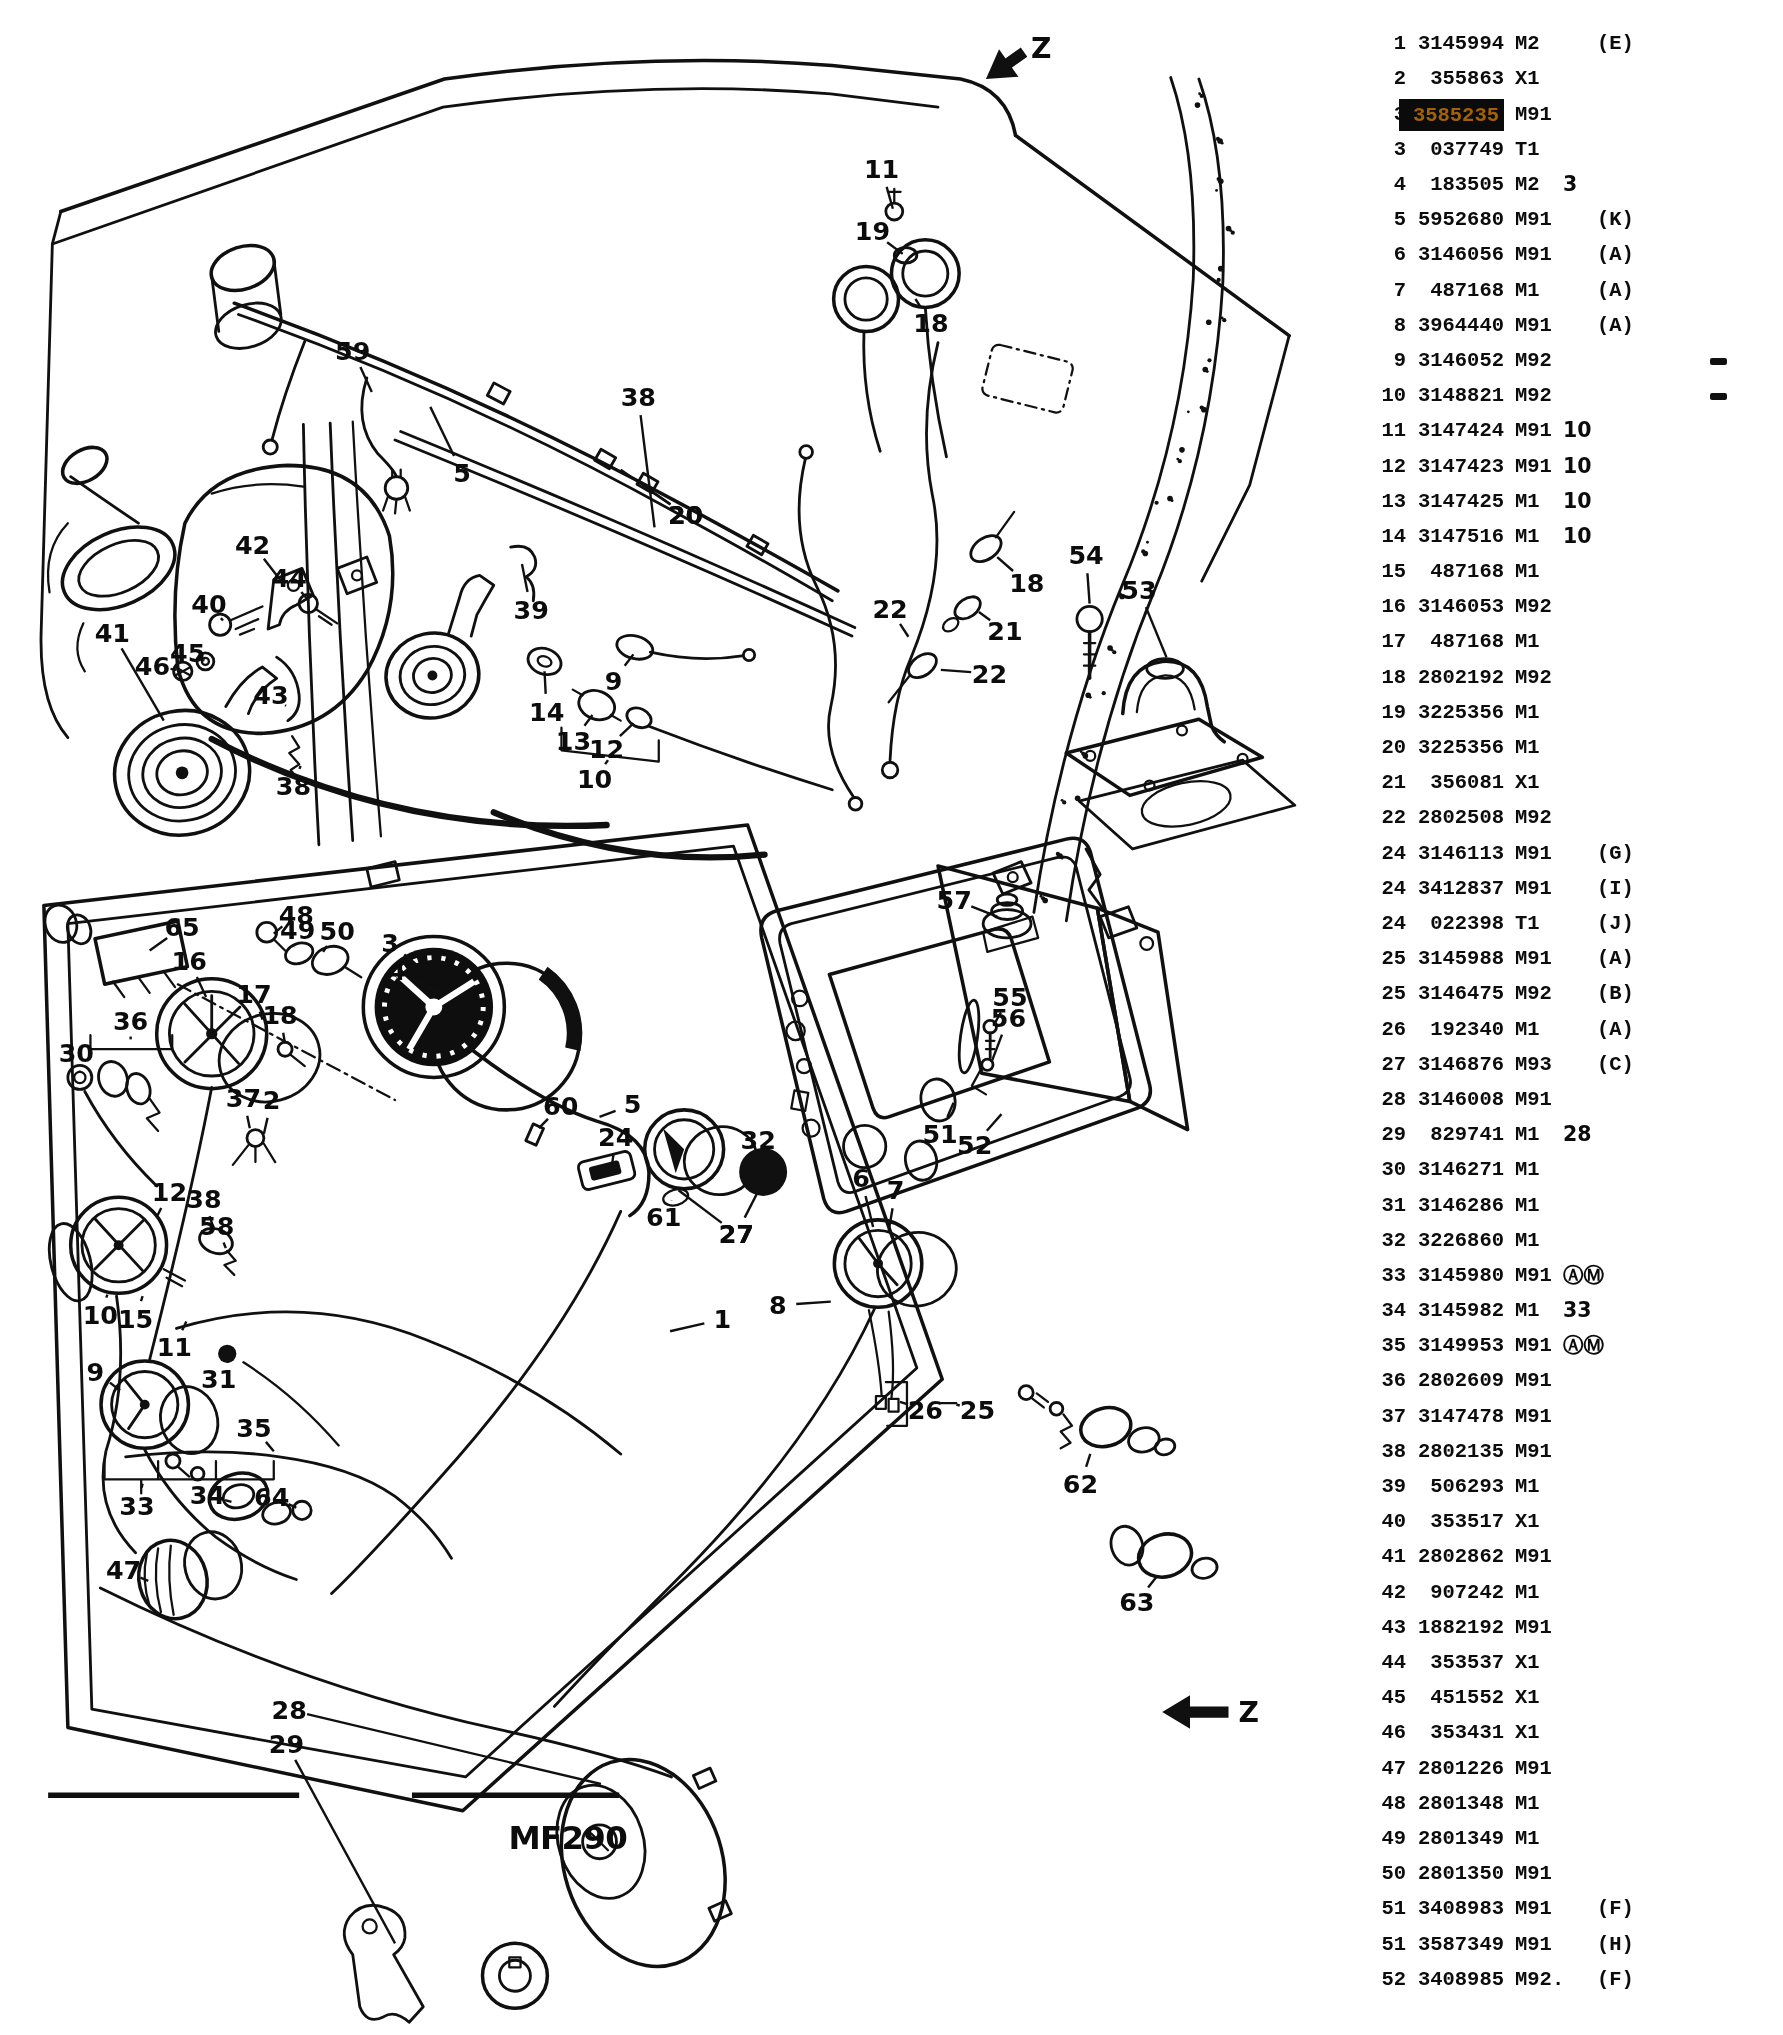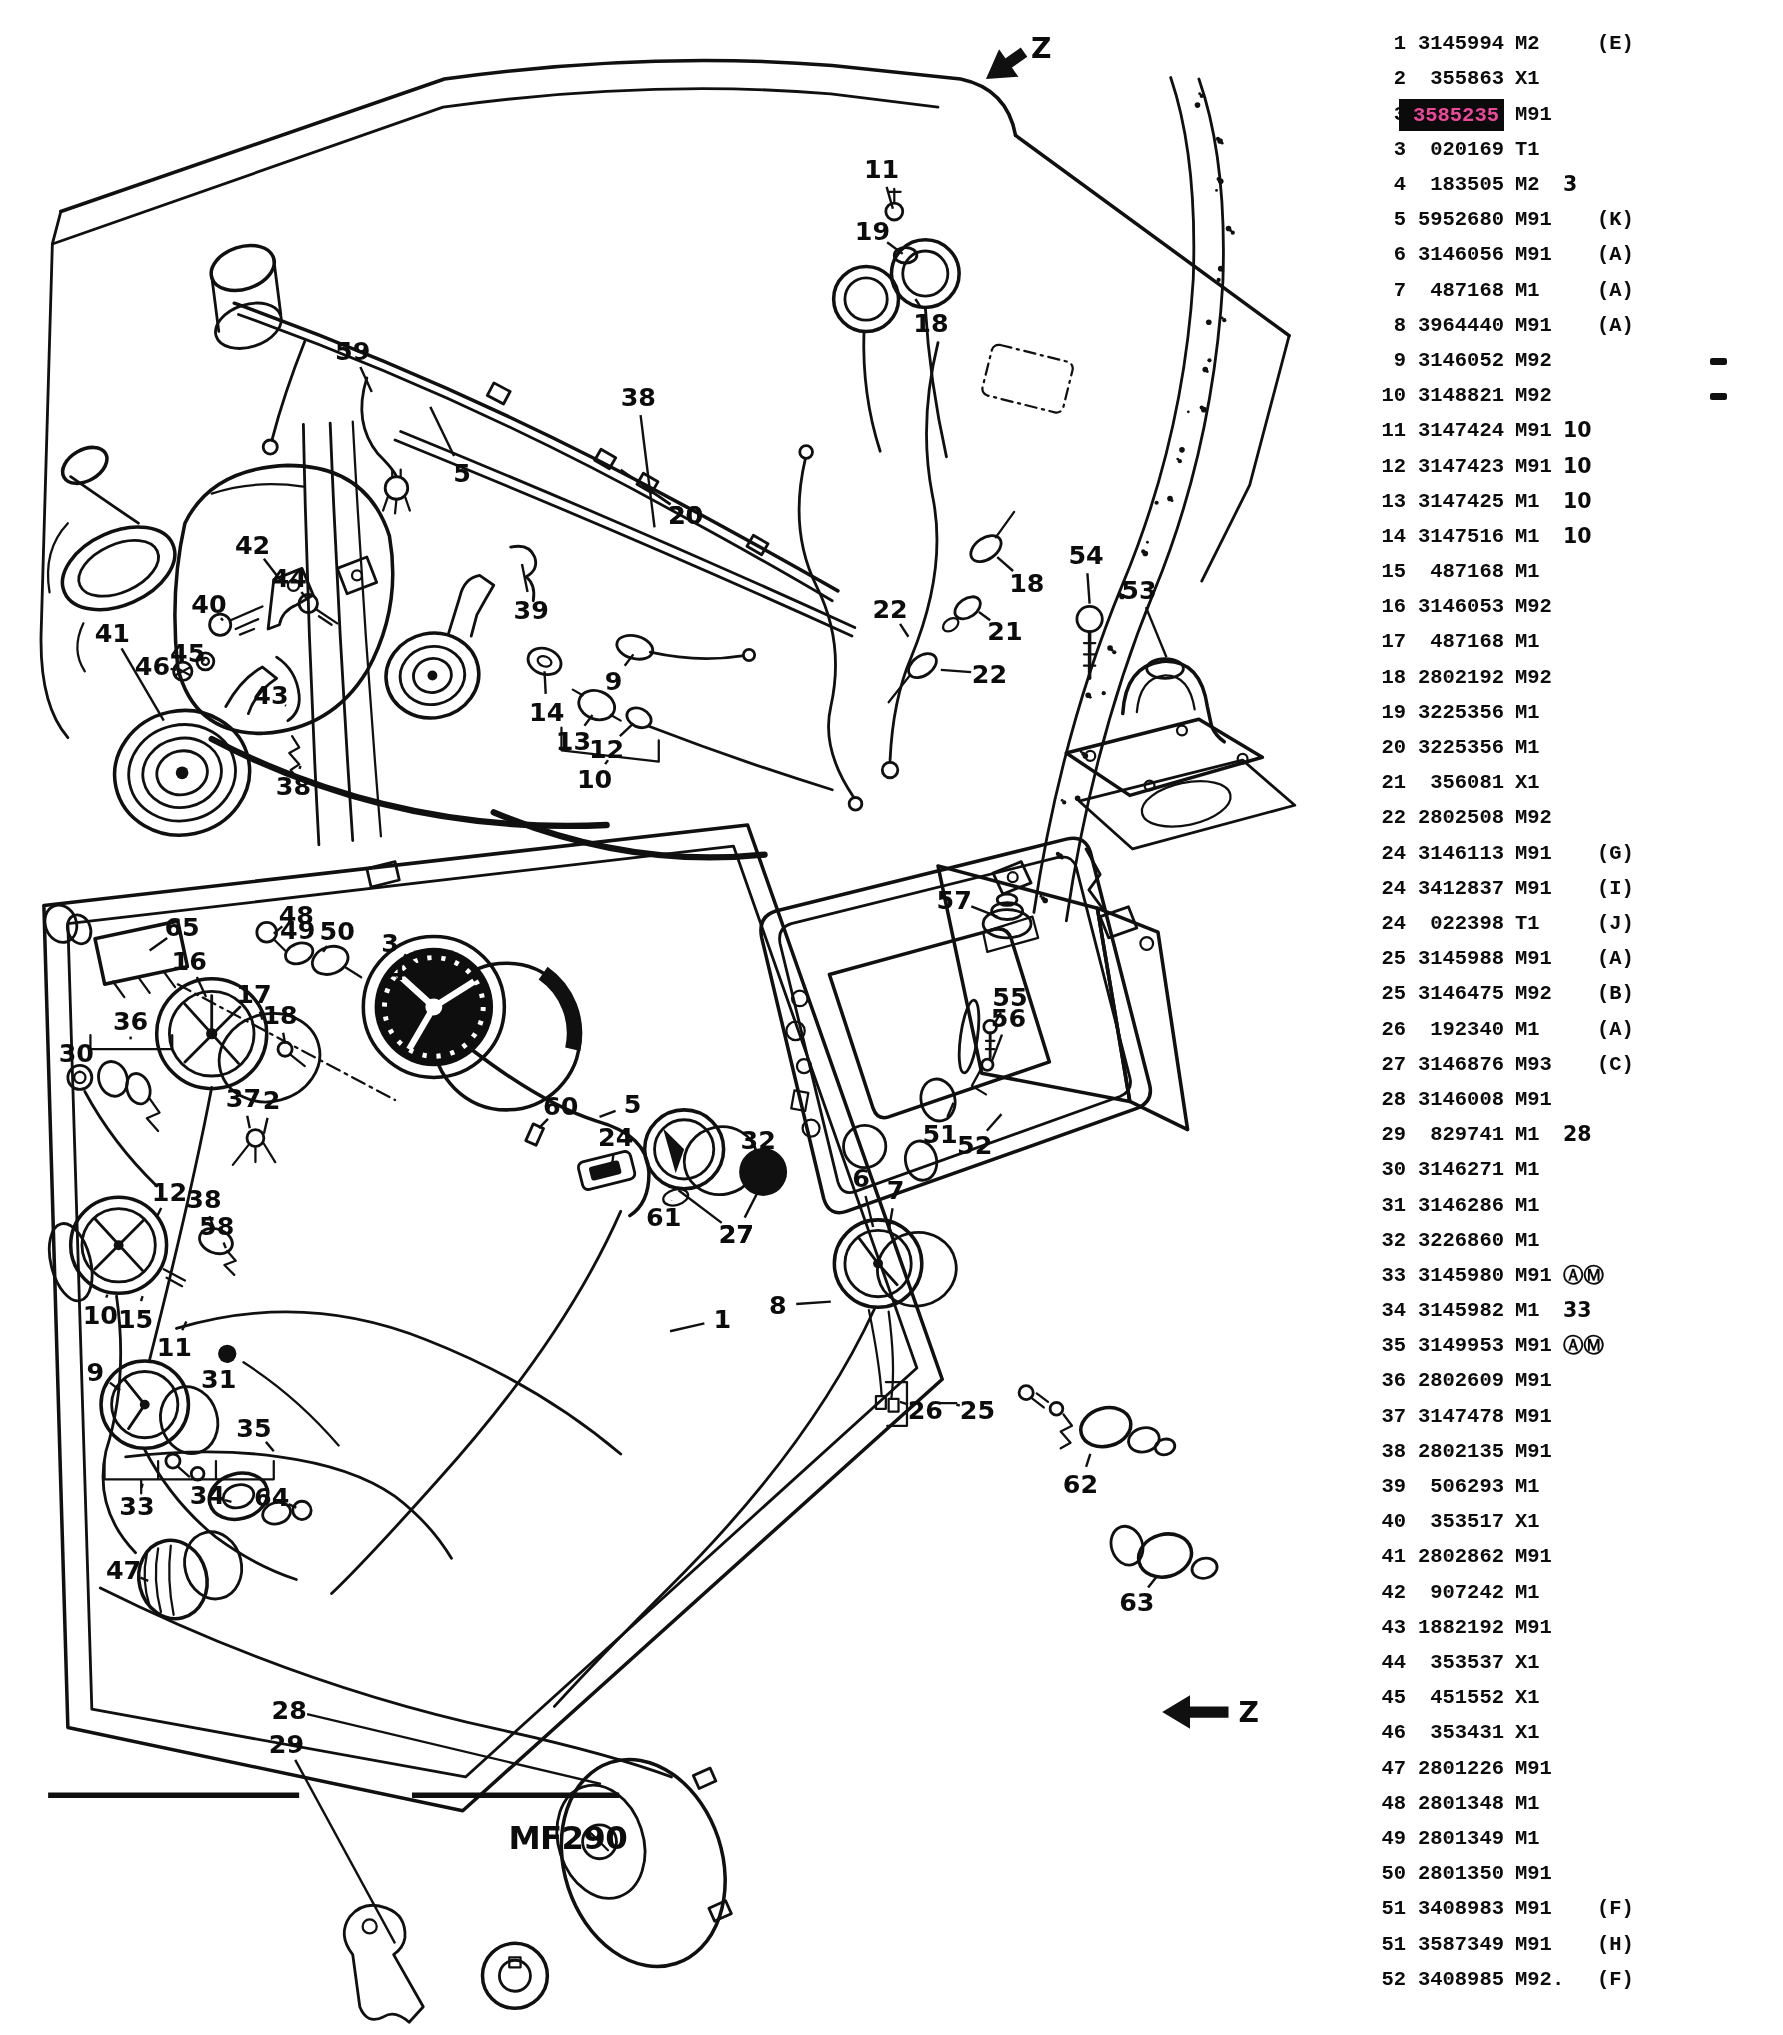--- a/index.html
+++ b/index.html
@@ -17,21 +17,21 @@
   #parts-list{position:absolute;left:1326px;top:0;width:458px;height:2035px;}
   .prow{position:absolute;height:31px;width:100%;font-family:"Liberation Mono","DejaVu Sans Mono",monospace;
         font-weight:700;font-size:20.5px;line-height:31px;white-space:pre;}
   .prow .c{position:absolute;top:0;}
   .prow .item{left:28px;width:52px;text-align:right;}
   .prow .part{left:83px;width:95px;text-align:right;}
   .prow .code{left:189px;text-align:center;}
   .prow .extra{left:237px;font-family:"DejaVu Sans",sans-serif;font-weight:700;}
   .prow .note{left:271px;}
   .prow .dashmark{left:384px;top:12.7px;width:17px;height:7px;background:#101010;border-radius:2.1px;position:absolute;}
-  .prow.hl .part{background:#0b0b0b;color:#ec4899;padding:0.7px 5px;left:73px;}
+  .prow.hl .part{background:#0b0b0b;color:#a16207;padding:0.7px 5px;left:73px;}
 </style>
 </head>
 <body>
 
 <div class="page">
 
   <svg id="diagram" width="1326" height="2035" viewBox="0 0 1880 2886">
 
     <g>
       <path class="ln" d="M86,300 L630,112 Q920,72 1180,93 L1362,112 Q1428,126 1440,192"></path>
@@ -609,21 +609,21 @@
         <text class="callout" x="1532" y="2118">62</text>
         <line x1="1627.962455951388" y1="2251.4768423482155" x2="1640" y2="2236" stroke="#101010" stroke-width="3.4"></line>
         <text class="callout" x="1612" y="2285">63</text>
       </g>
   </svg>
 
   <div id="parts-list">
       <div class="prow" style="top: 28px;"><span class="c item">1</span><span class="c part">3145994</span><span class="c code">M2</span><span class="c note">(E)</span></div>
       <div class="prow" style="top: 63px;"><span class="c item">2</span><span class="c part">355863</span><span class="c code">X1</span></div>
       <div class="prow hl" style="top: 99px;"><span class="c item">3</span><span class="c part">3585235</span><span class="c code">M91</span></div>
-      <div class="prow" style="top: 134px;"><span class="c item">3</span><span class="c part">020169</span><span class="c code">T1</span></div>
+      <div class="prow" style="top: 134px;"><span class="c item">3</span><span class="c part">037749</span><span class="c code">T1</span></div>
       <div class="prow" style="top: 169px;"><span class="c item">4</span><span class="c part">183505</span><span class="c code">M2</span><span class="c extra">3</span></div>
       <div class="prow" style="top: 204px;"><span class="c item">5</span><span class="c part">5952680</span><span class="c code">M91</span><span class="c note">(K)</span></div>
       <div class="prow" style="top: 239px;"><span class="c item">6</span><span class="c part">3146056</span><span class="c code">M91</span><span class="c note">(A)</span></div>
       <div class="prow" style="top: 275px;"><span class="c item">7</span><span class="c part">487168</span><span class="c code">M1</span><span class="c note">(A)</span></div>
       <div class="prow" style="top: 310px;"><span class="c item">8</span><span class="c part">3964440</span><span class="c code">M91</span><span class="c note">(A)</span></div>
       <div class="prow" style="top: 345px;"><span class="c item">9</span><span class="c part">3146052</span><span class="c code">M92</span><span class="dashmark"></span></div>
       <div class="prow" style="top: 380px;"><span class="c item">10</span><span class="c part">3148821</span><span class="c code">M92</span><span class="dashmark"></span></div>
       <div class="prow" style="top: 415px;"><span class="c item">11</span><span class="c part">3147424</span><span class="c code">M91</span><span class="c extra">10</span></div>
       <div class="prow" style="top: 451px;"><span class="c item">12</span><span class="c part">3147423</span><span class="c code">M91</span><span class="c extra">10</span></div>
       <div class="prow" style="top: 486px;"><span class="c item">13</span><span class="c part">3147425</span><span class="c code">M1</span><span class="c extra">10</span></div>

